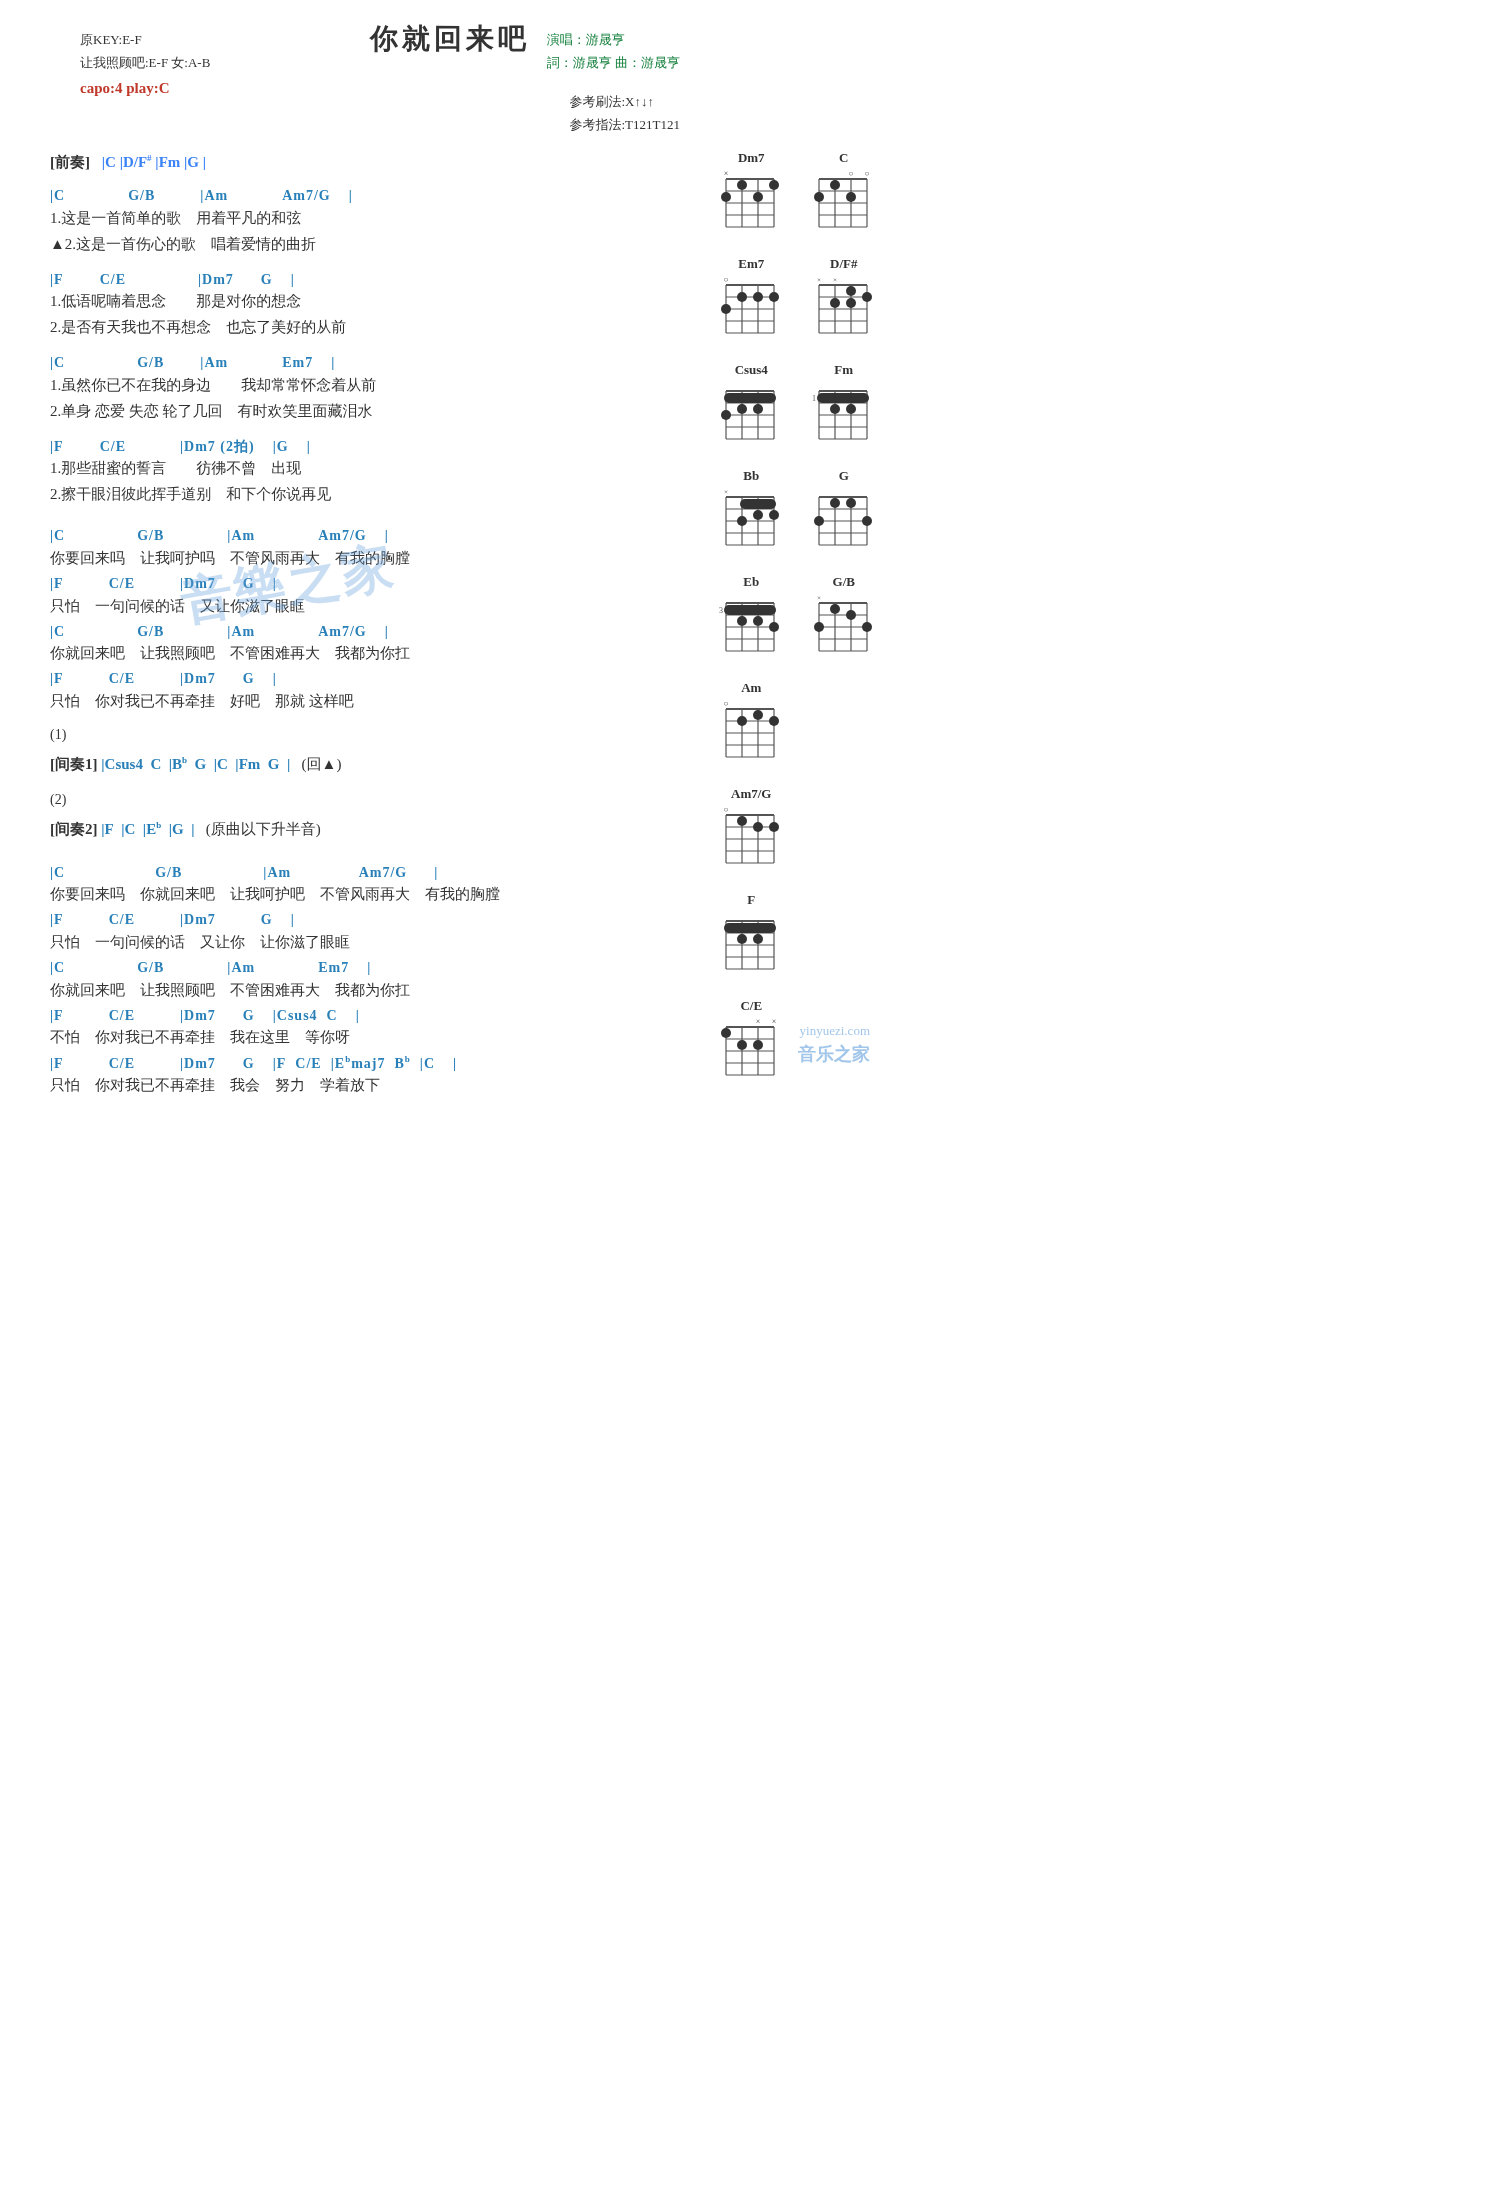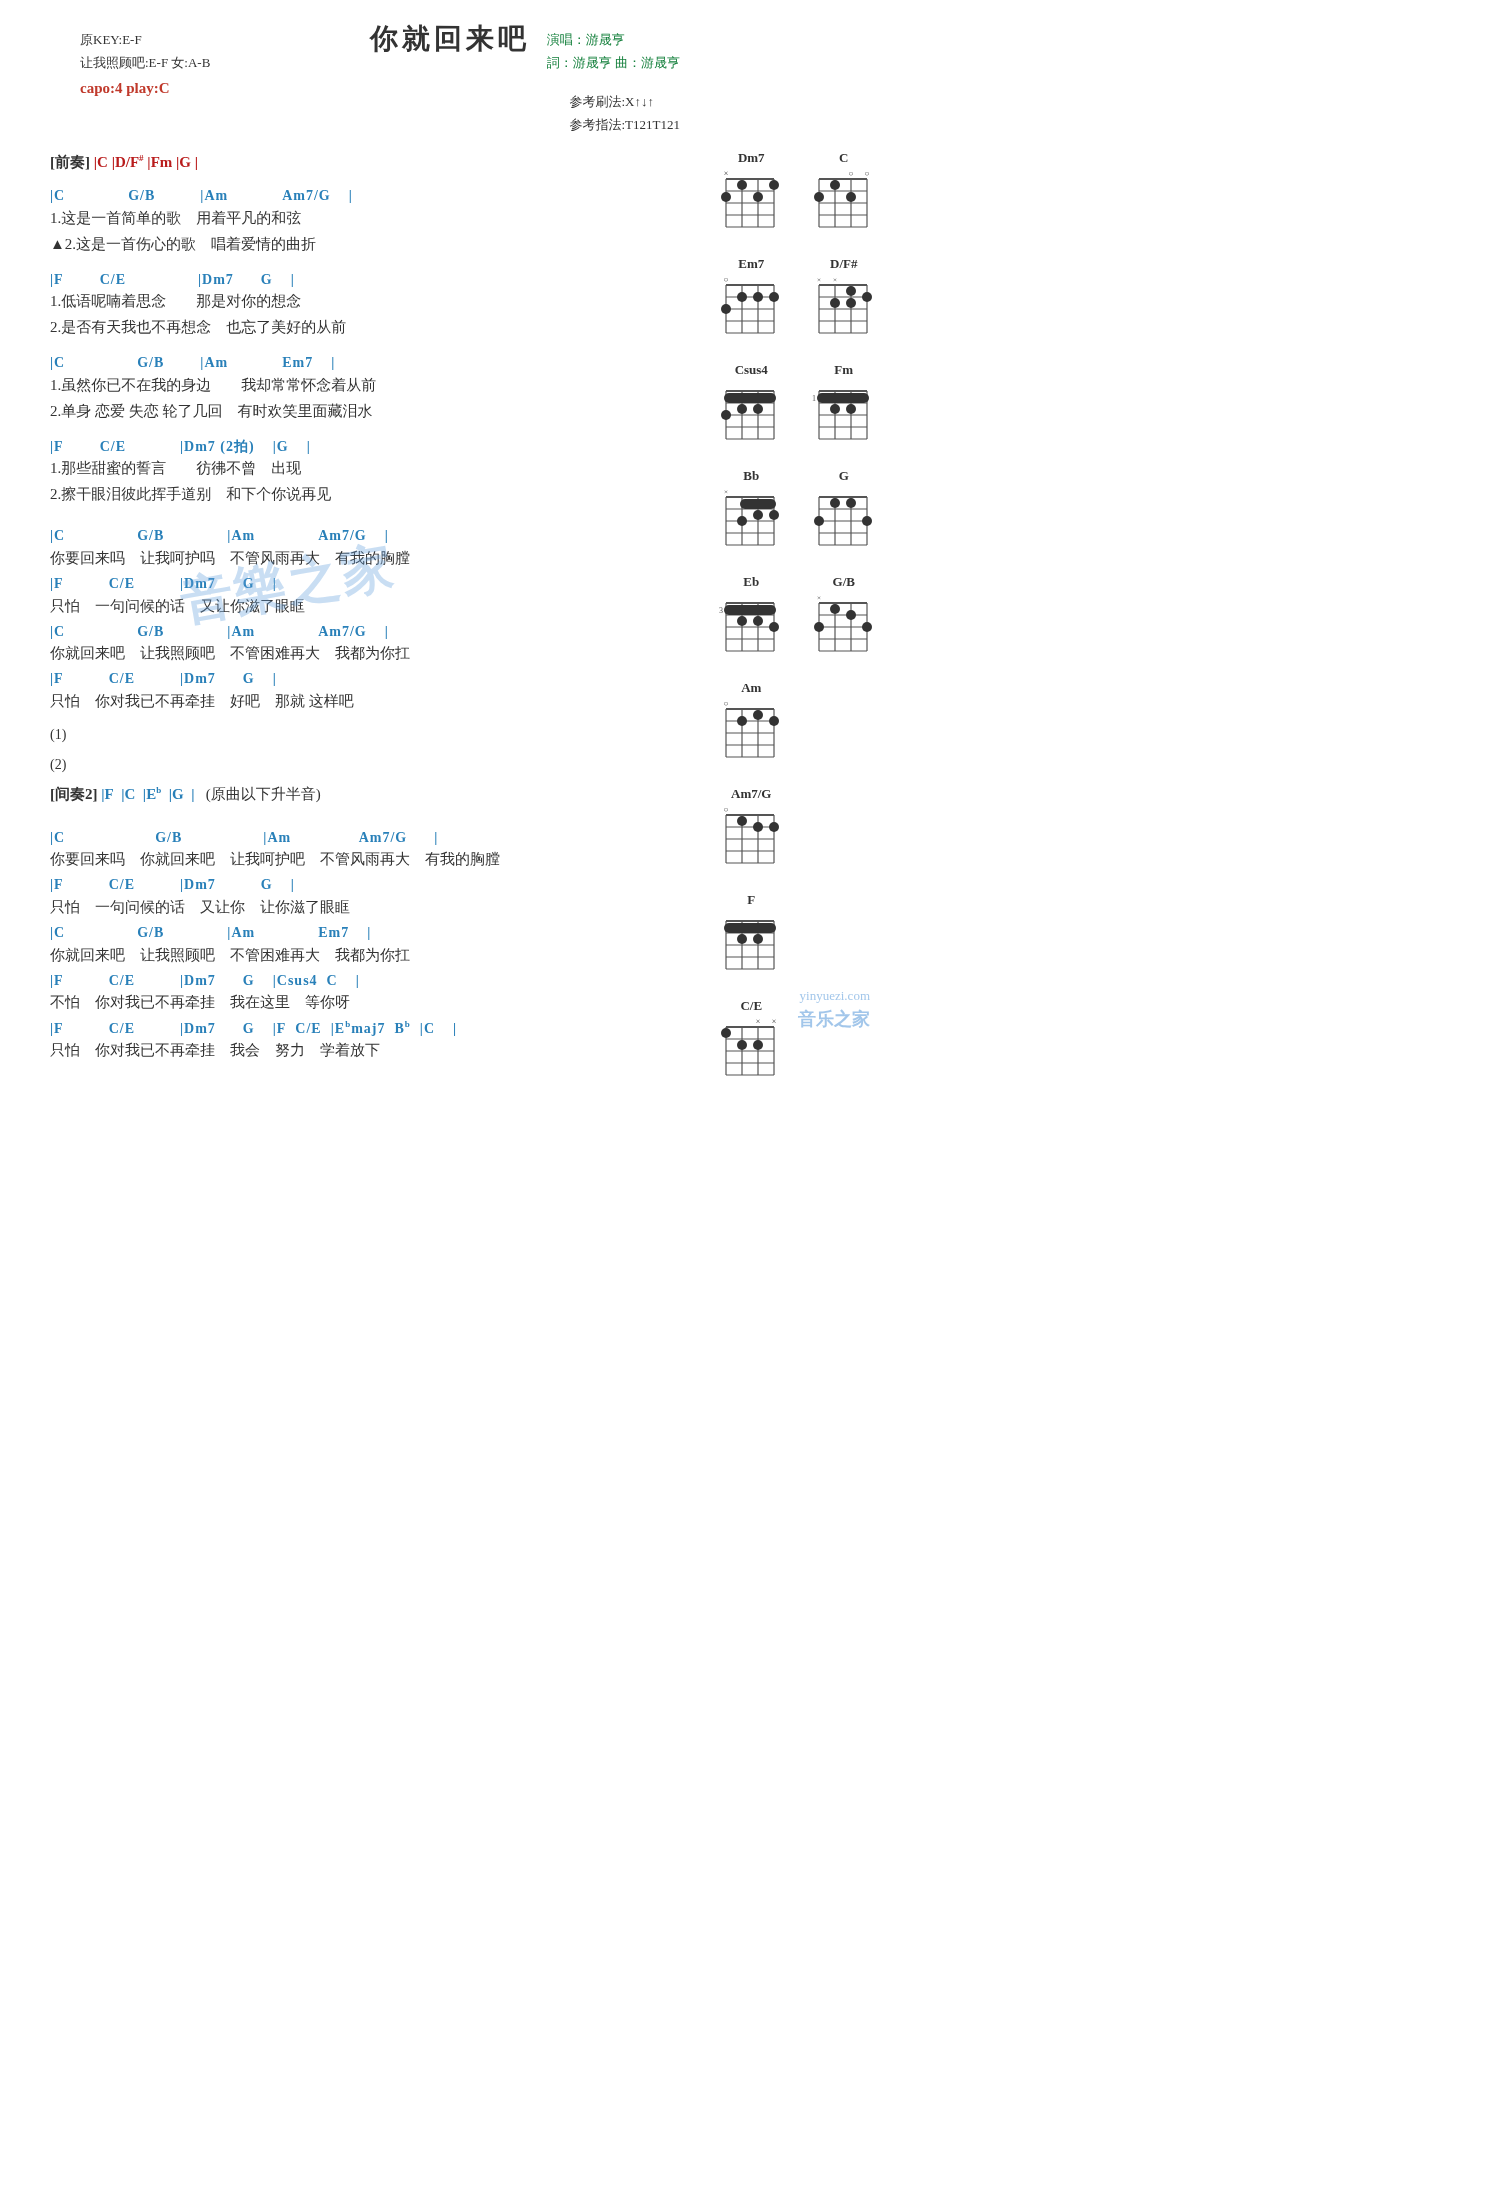--- a/index.html
+++ b/index.html
@@ -91,22 +91,23 @@
     }
     .prelude-line {
       font-size: 15px;
       color: #333;
       margin-top: 4px;
     }
     .prelude-line .bracket {
       font-weight: bold;
     }
     .prelude-line .chord {
-      color: #b91c1c;
-      font-weight: bold;
+      color: #3b82f6;
+      font-weight: bold;
+      margin-left: 8px;
     }
     .num-label {
       font-size: 14px;
       color: #333;
       margin-top: 10px;
     }
 
     
     .chord-diagrams {
       position: absolute;
@@ -231,20 +232,25 @@
       <div class="chord-line">|F&nbsp;&nbsp;&nbsp;&nbsp;&nbsp;&nbsp;&nbsp;&nbsp;&nbsp;&nbsp;C/E&nbsp;&nbsp;&nbsp;&nbsp;&nbsp;&nbsp;&nbsp;&nbsp;&nbsp;&nbsp;|Dm7&nbsp;&nbsp;&nbsp;&nbsp;&nbsp;&nbsp;G&nbsp;&nbsp;&nbsp;&nbsp;|</div>
       <div class="lyric-line">只怕&nbsp;&nbsp;&nbsp;&nbsp;一句问候的话&nbsp;&nbsp;&nbsp;&nbsp;又让你滋了眼眶</div>
       <div class="chord-line">|C&nbsp;&nbsp;&nbsp;&nbsp;&nbsp;&nbsp;&nbsp;&nbsp;&nbsp;&nbsp;&nbsp;&nbsp;&nbsp;&nbsp;&nbsp;&nbsp;G/B&nbsp;&nbsp;&nbsp;&nbsp;&nbsp;&nbsp;&nbsp;&nbsp;&nbsp;&nbsp;&nbsp;&nbsp;&nbsp;&nbsp;|Am&nbsp;&nbsp;&nbsp;&nbsp;&nbsp;&nbsp;&nbsp;&nbsp;&nbsp;&nbsp;&nbsp;&nbsp;&nbsp;&nbsp;Am7/G&nbsp;&nbsp;&nbsp;&nbsp;|</div>
       <div class="lyric-line">你就回来吧&nbsp;&nbsp;&nbsp;&nbsp;让我照顾吧&nbsp;&nbsp;&nbsp;&nbsp;不管困难再大&nbsp;&nbsp;&nbsp;&nbsp;我都为你扛</div>
       <div class="chord-line">|F&nbsp;&nbsp;&nbsp;&nbsp;&nbsp;&nbsp;&nbsp;&nbsp;&nbsp;&nbsp;C/E&nbsp;&nbsp;&nbsp;&nbsp;&nbsp;&nbsp;&nbsp;&nbsp;&nbsp;&nbsp;|Dm7&nbsp;&nbsp;&nbsp;&nbsp;&nbsp;&nbsp;G&nbsp;&nbsp;&nbsp;&nbsp;|</div>
       <div class="lyric-line">只怕&nbsp;&nbsp;&nbsp;&nbsp;你对我已不再牵挂&nbsp;&nbsp;&nbsp;&nbsp;好吧&nbsp;&nbsp;&nbsp;&nbsp;那就 这样吧</div>
     </div>
 
     <div class="section-gap">
       <div class="num-label">(1)</div>
+      <div class="interlude">
+        <span class="bracket">[间奏1] </span>
+        <span class="chord">|Csus4&nbsp;&nbsp;C&nbsp;&nbsp;|B<sup>b</sup>&nbsp;&nbsp;G&nbsp;&nbsp;|C&nbsp;&nbsp;|Fm&nbsp;&nbsp;G&nbsp;&nbsp;|</span>
+        <span>&nbsp;&nbsp;(回▲)</span>
+      </div>
     </div>
 
     <div class="section-gap">
       <div class="num-label">(2)</div>
       <div class="interlude">
         <span class="bracket">[间奏2] </span>
         <span class="chord">|F&nbsp;&nbsp;|C&nbsp;&nbsp;|E<sup>b</sup>&nbsp;&nbsp;|G&nbsp;&nbsp;|</span>
         <span>&nbsp;&nbsp;(原曲以下升半音)</span>
       </div>
     </div>

